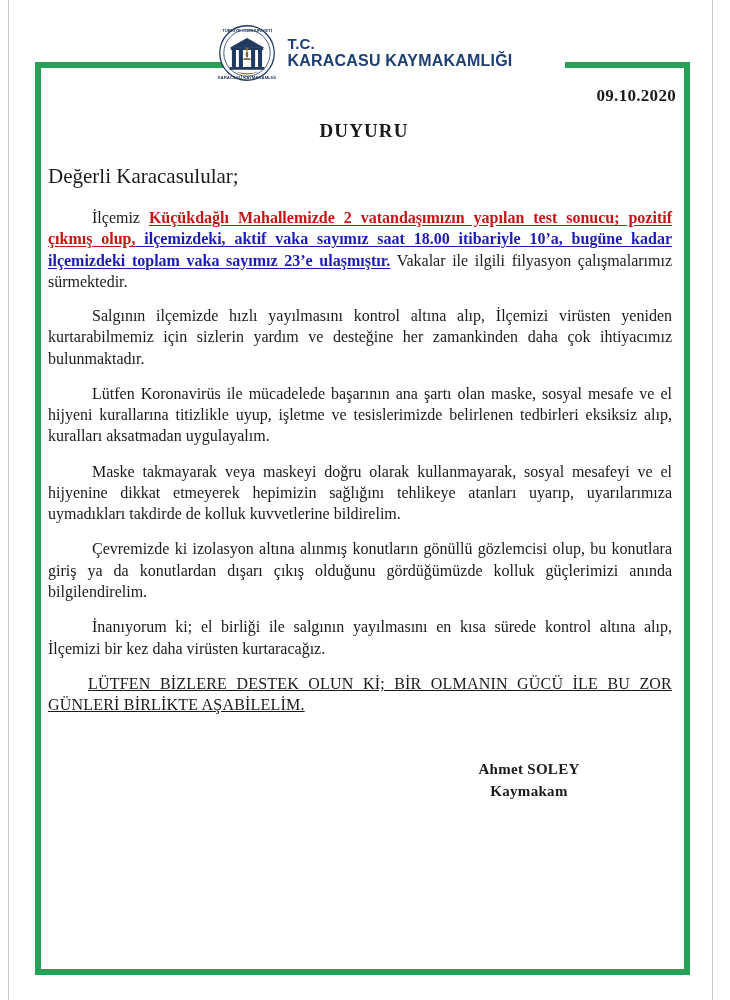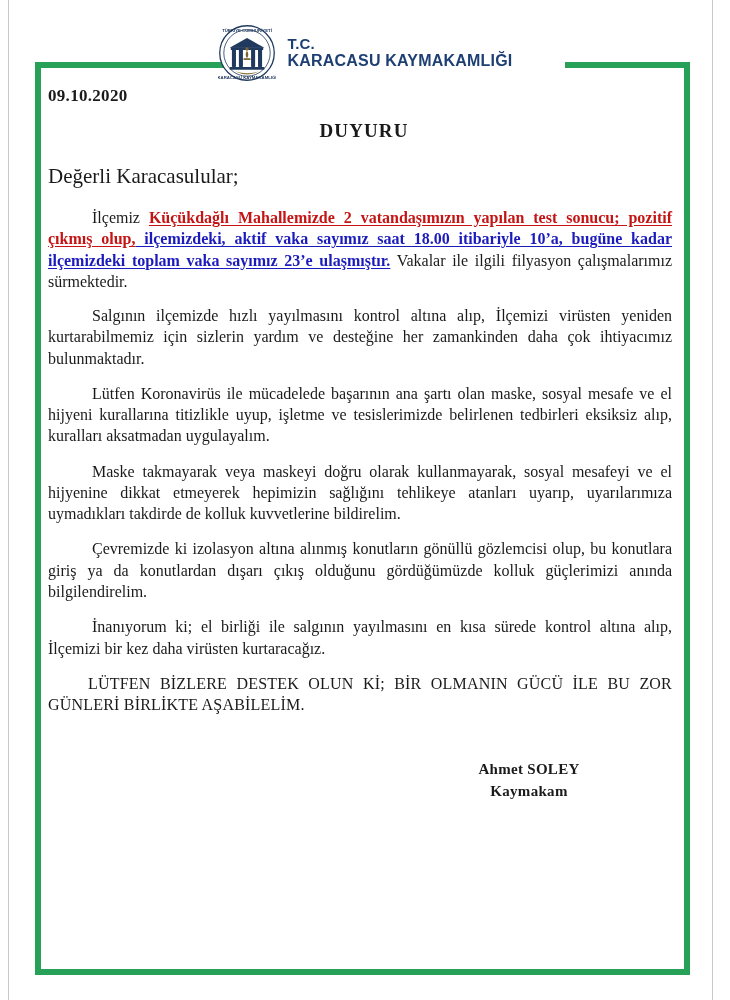--- a/index.html
+++ b/index.html
@@ -114,21 +114,21 @@
   
   .doc {
     position: absolute;
     left: 48px;
     top: 86px;
     width: 632px;
     color: #1a1a1a;
   }
 
   .date {
-    text-align: left;
+    text-align: right;
     font-size: 17px;
     font-weight: bold;
     letter-spacing: .3px;
     margin: 0 4px 14px 0;
   }
 
   .title {
     text-align: center;
     font-size: 19px;
     font-weight: bold;
@@ -162,20 +162,21 @@
   .hl-blue {
     color: #1b1bbd;
     font-weight: bold;
     text-decoration: underline;
     text-underline-offset: 2px;
   }
 
   .para.caps {
     text-indent: 40px;
     letter-spacing: .2px;
+    text-decoration: underline;
   }
 
   .closing {
     font-size: 19px;
     margin: 20px 0 0 0;
     text-indent: 44px;
   }
 
   .signature {
     margin-top: 44px;

